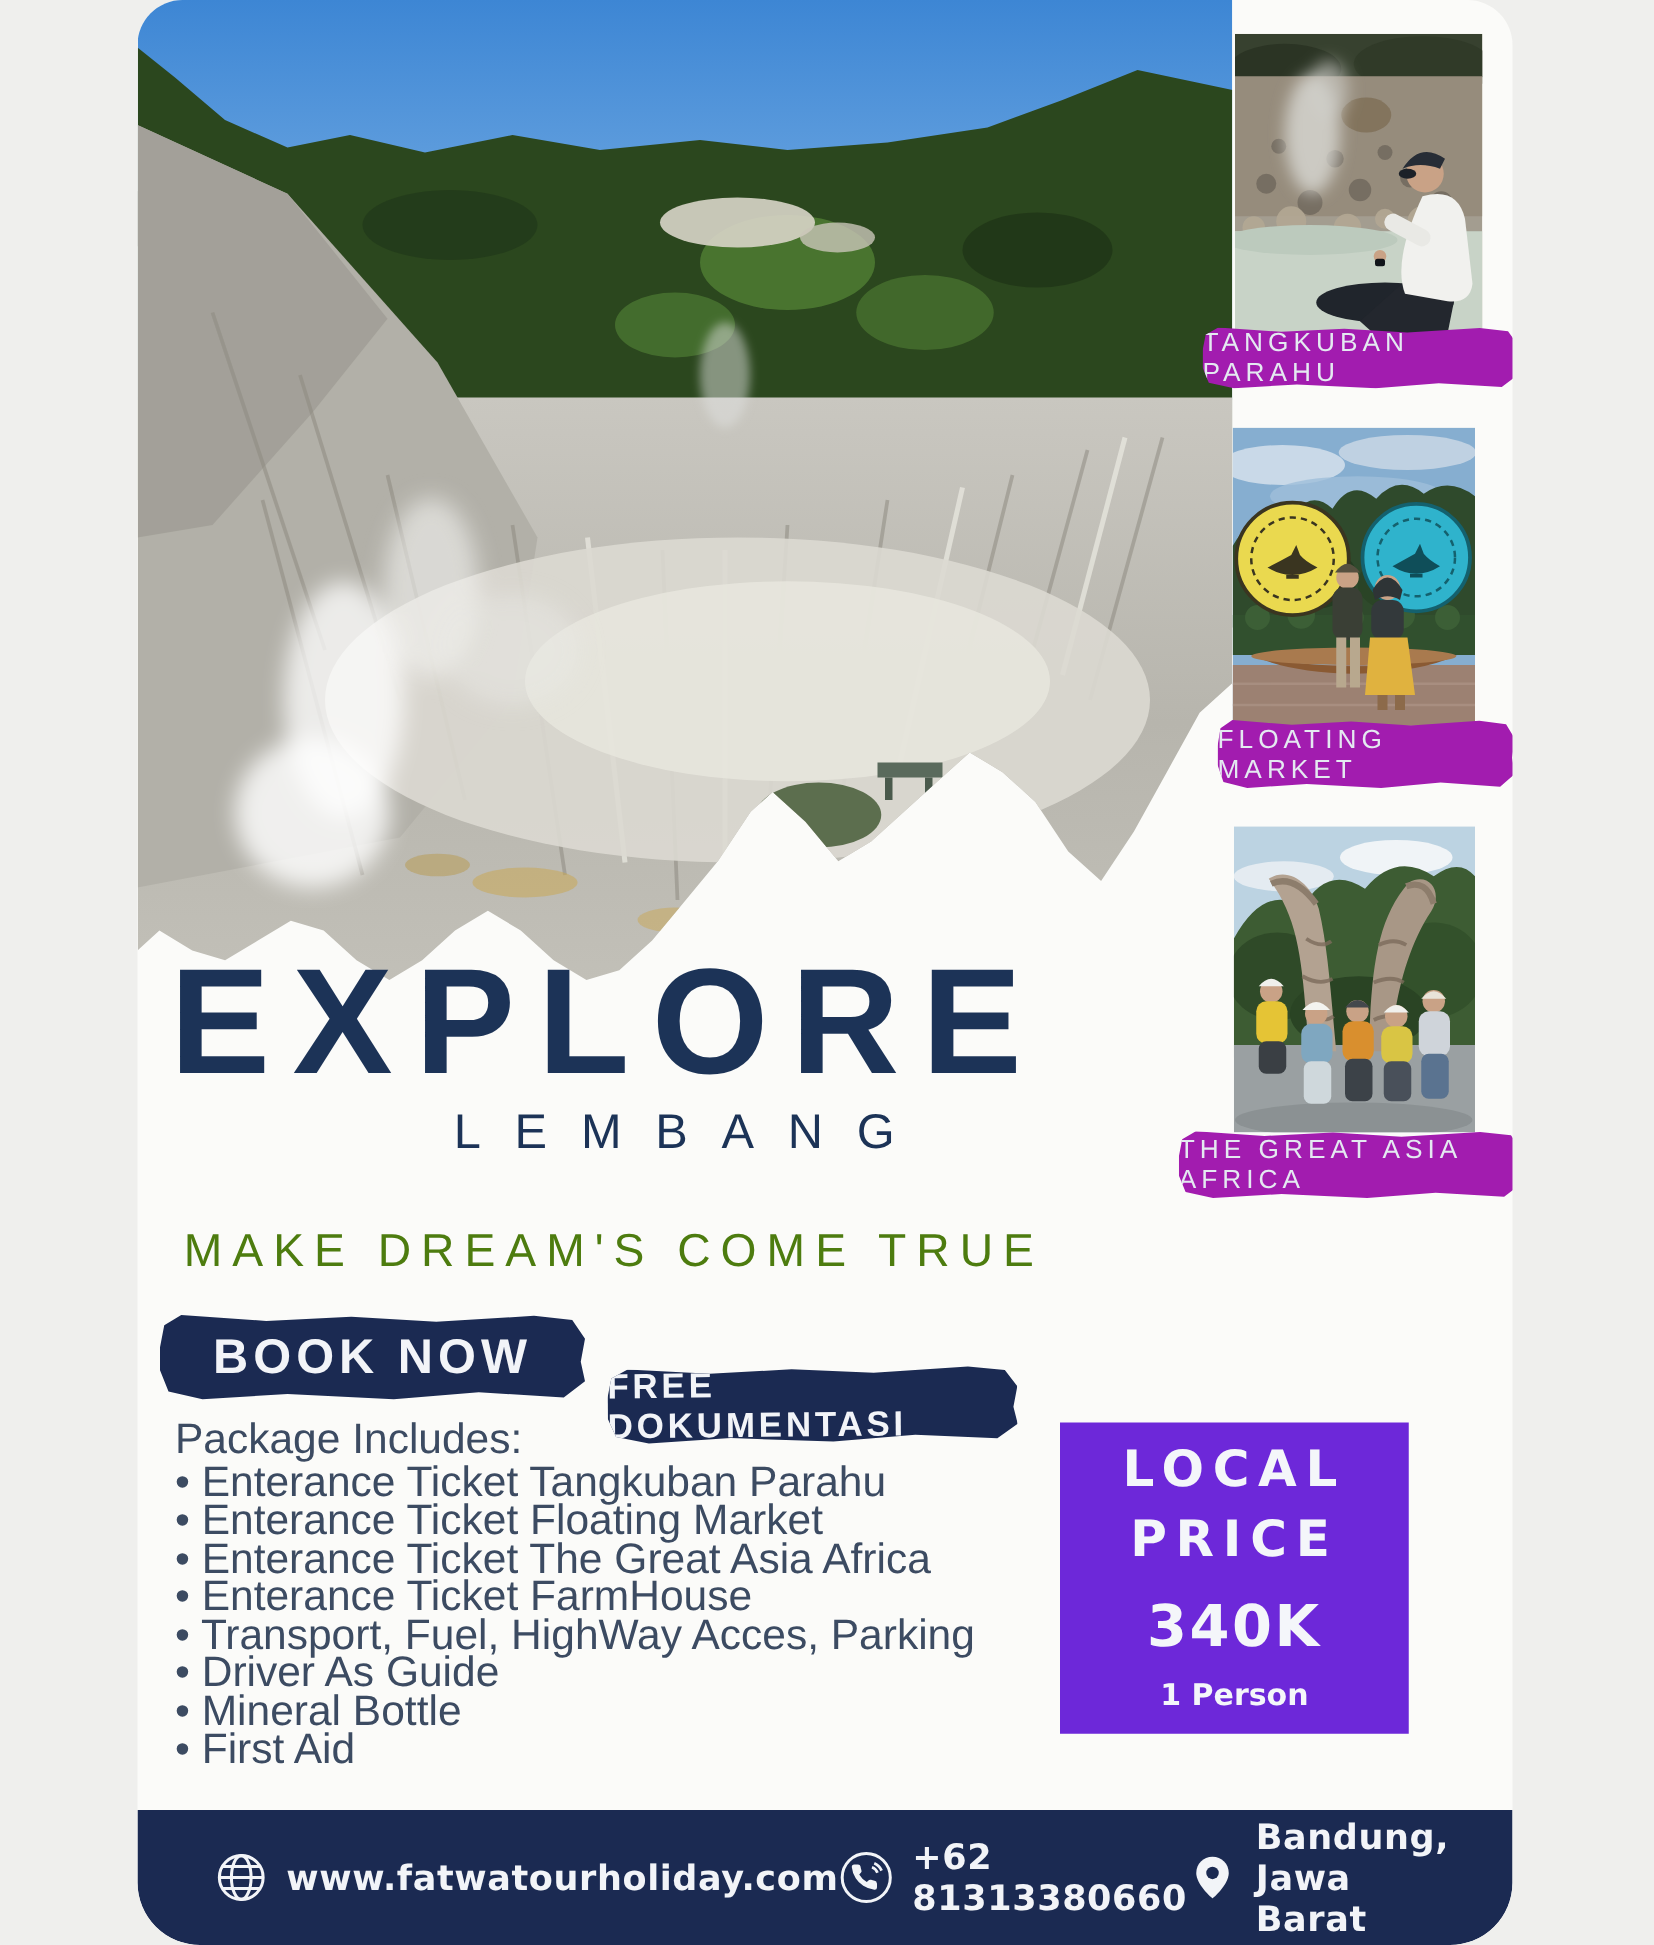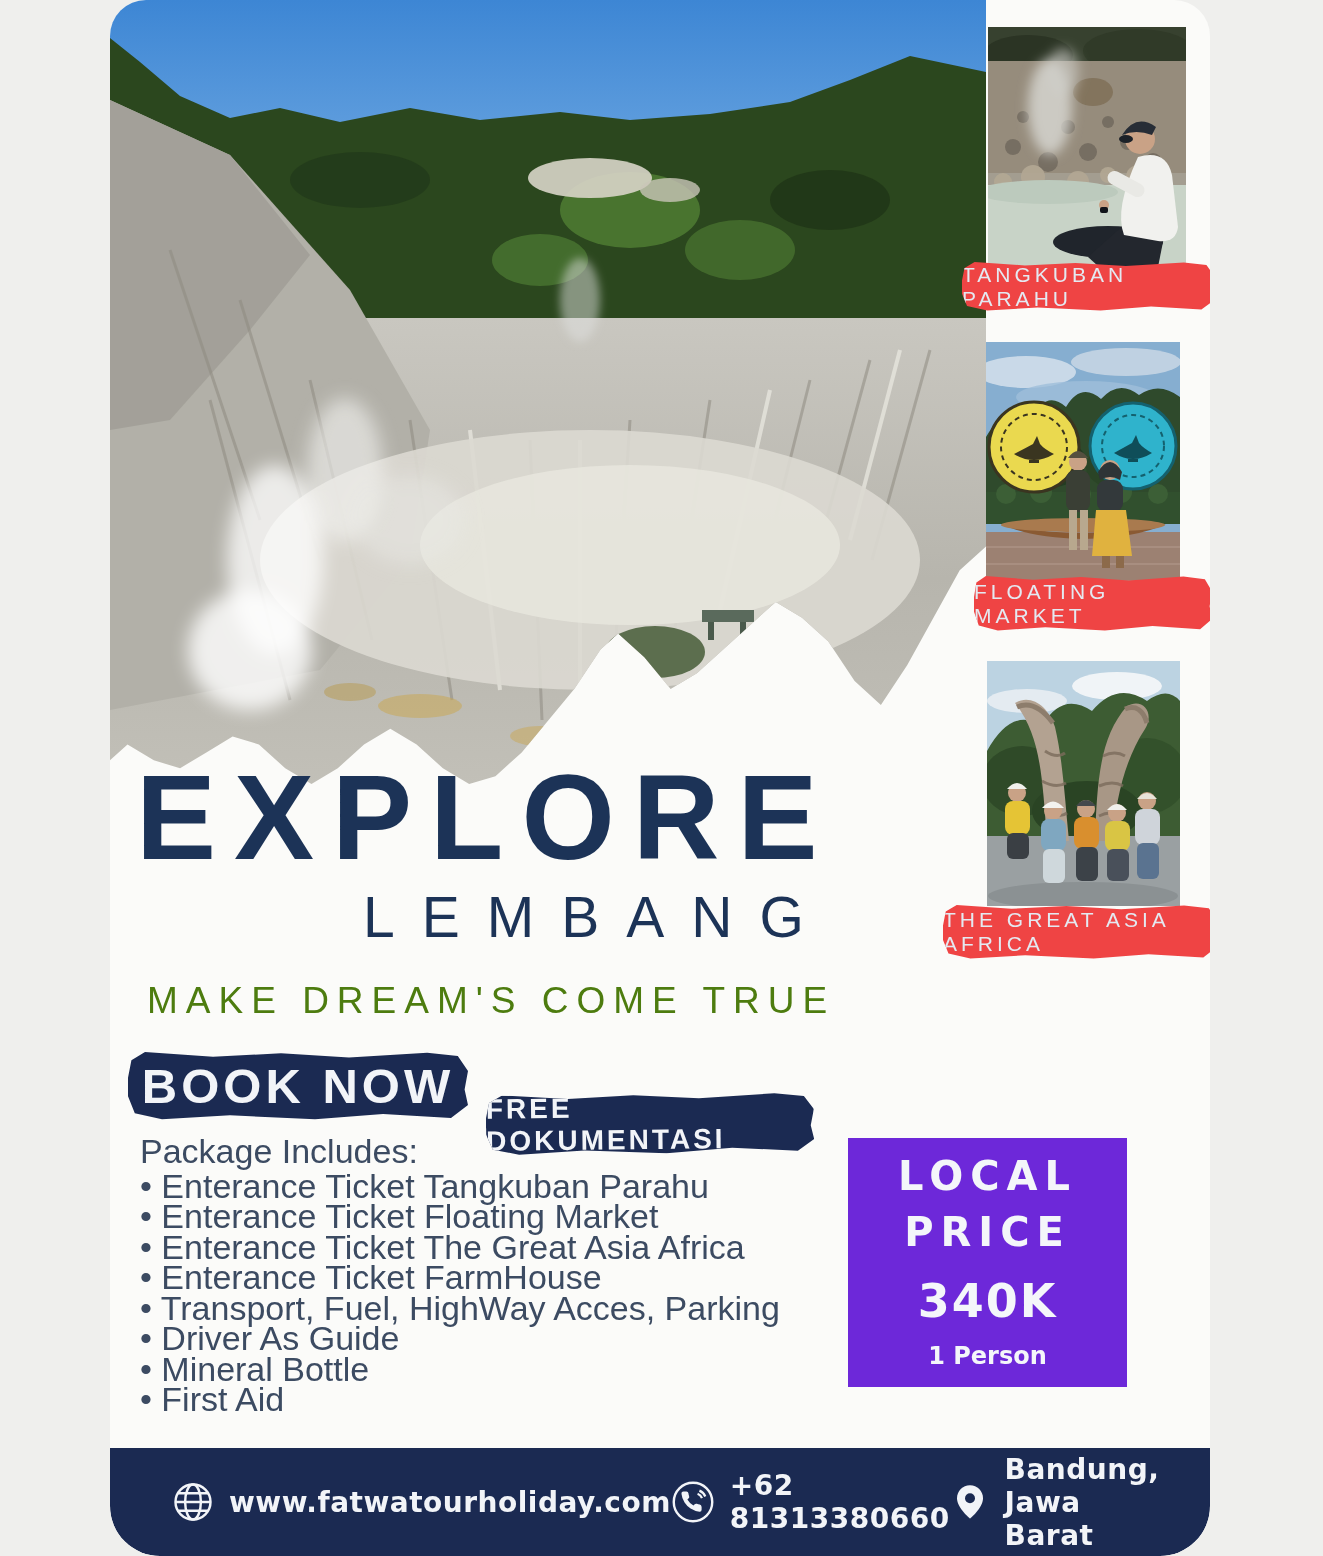--- a/index.html
+++ b/index.html
@@ -12,51 +12,51 @@
   .hero{position:absolute;left:0;top:0;width:876px;height:792px;
         clip-path:polygon(0 0,100% 0,100% 69%,97% 72%,94% 78%,91% 84%,88% 89%,85% 86%,82% 81%,
           79% 78%,76% 76%,73% 79%,70% 82%,67% 85%,64% 87%,61% 83%,58% 80%,56% 82%,53% 87%,
           50% 91%,47% 95%,44% 98%,41% 99%,38% 97%,35% 94%,32% 92%,29% 94%,26% 97%,23% 99%,
           20% 97%,17% 94%,14% 93%,11% 95%,8% 97%,5% 96%,2% 94%,0 96%);}
   .hero svg{display:block;}
 
   
   .title-main{position:absolute;left:26px;top:748px;font-size:120px;letter-spacing:18px;
               color:#1c3357;font-weight:700;}
-  .title-sub{position:absolute;left:253px;top:884px;font-size:57px;letter-spacing:27px;
+  .title-sub{position:absolute;left:253px;top:884px;font-size:39px;letter-spacing:27px;
              color:#1c3357;font-weight:400;}
   .tagline{position:absolute;left:37px;top:980px;font-size:37px;letter-spacing:8px;
            color:#4d7c0f;font-weight:400;}
 
   
   .brush{clip-path:polygon(0% 38%,1% 12%,5% 0%,25% 7%,45% 2%,65% 8%,88% 1%,97% 6%,100% 28%,
           99% 55%,100% 78%,95% 97%,75% 91%,55% 99%,30% 93%,10% 99%,2% 90%,0% 65%);
          background:#1b2a52;color:#f2f4f8;display:flex;align-items:center;justify-content:center;}
   .book-now{position:absolute;left:18px;top:1052px;width:340px;height:68px;
-            font-size:49px;font-weight:700;letter-spacing:4px;}
+            font-size:39px;font-weight:700;letter-spacing:4px;}
   .free-doc{position:absolute;left:376px;top:1094px;width:328px;height:60px;
             font-size:28px;font-weight:700;letter-spacing:3px;transform:rotate(-.6deg);}
 
   
   .package{position:absolute;left:30px;top:1136px;color:#3c4b62;font-size:34px;line-height:30.5px;}
   .package .heading{margin:0 0 4px 0;}
   .package ul{list-style:none;margin:0;padding:0;}
   .package li{margin:0;padding:0;}
 
   
   .price-box{position:absolute;left:738px;top:1138px;width:279px;height:249px;background:#6d28d9;
              color:#f4f6fa;display:flex;flex-direction:column;align-items:center;justify-content:center;
              font-family:"DejaVu Sans","Liberation Sans",sans-serif;}
   .price-box .l1{font-size:40px;font-weight:700;letter-spacing:7px;line-height:56px;}
   .price-box .amount{font-size:46px;font-weight:700;letter-spacing:2px;line-height:66px;margin-top:8px;}
   .price-box .unit{font-size:24px;font-weight:700;line-height:44px;}
 
   
   .g-photo{position:absolute;overflow:hidden;}
-  .g-label{position:absolute;background:#ef4444;color:#e4e9f1;display:flex;align-items:center;
+  .g-label{position:absolute;background:#a21caf;color:#e4e9f1;display:flex;align-items:center;
            justify-content:center;font-size:21px;letter-spacing:4px;font-weight:400;
            clip-path:polygon(0% 38%,1% 12%,5% 0%,25% 7%,45% 2%,65% 8%,88% 1%,97% 6%,100% 28%,
              99% 55%,100% 78%,95% 97%,75% 91%,55% 99%,30% 93%,10% 99%,2% 90%,0% 65%);}
   .gl1{left:852px;top:262px;width:252px;height:49px;}
   .gl2{left:864px;top:576px;width:238px;height:55px;}
   .gl3{left:833px;top:905px;width:274px;height:54px;}
 
   
   .footer{position:absolute;left:0;top:1448px;width:1100px;height:108px;background:#1b2a52;
           border-radius:0 0 50px 50px;display:flex;align-items:center;justify-content:space-between;

